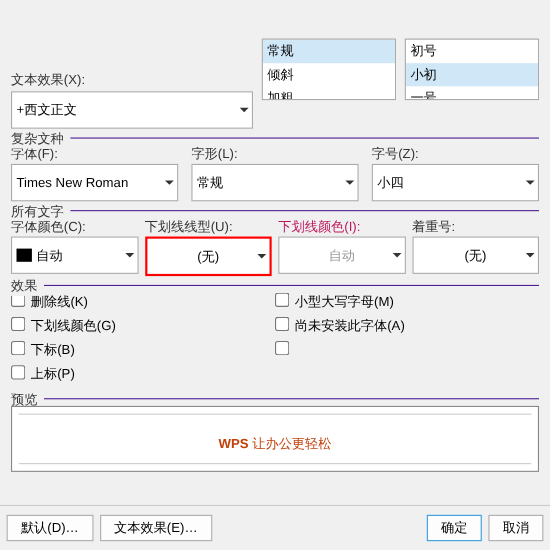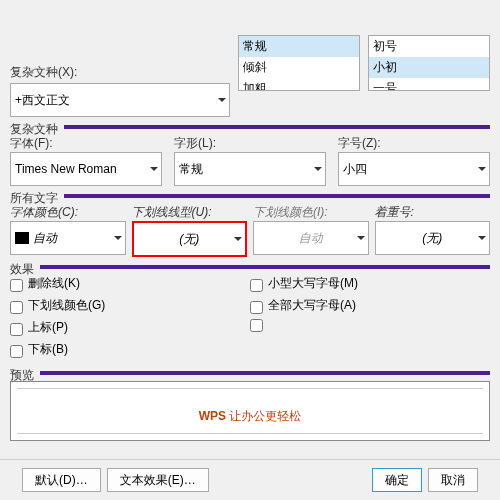--- a/index.html
+++ b/index.html
@@ -1,61 +1,61 @@
 <!DOCTYPE html>
 <html><head>
 <meta charset="utf-8">
 <style>
 * { box-sizing: border-box; margin: 0; padding: 0; font-family: "Microsoft YaHei", sans-serif; font-size: 12px; }
 body { background: #f0f0f0; width: 500px; height: 500px; overflow: hidden; }
 .dialog { background: #f0f0f0; padding: 8px 10px; }
 .row { display: flex; gap: 8px; margin-bottom: 4px; align-items: center; }
 .col { display: flex; flex-direction: column; flex: 1; }
 .lbl { color: #333; margin-bottom: 2px; }
-.lbl.disabled { color: #737373; }
+.lbl.disabled { color: #be185d; }
 .combo { display: flex; align-items: center; background: #fff; border: 1px solid #aaa; height: 34px; padding: 16px 4px; position: relative; }
 .combo .arrow { position: absolute; right: 3px; top: 50%; transform: translateY(-50%); width: 0; height: 0; border-left: 4px solid transparent; border-right: 4px solid transparent; border-top: 4px solid #333; }
 .combo.color { background: #fff; }
 .colorbox { width: 14px; height: 12px; background: #000; margin-right: 4px; }
 .listbox { background: #fff; border: 1px solid #aaa; height: 56px; overflow-y: scroll; }
 .listbox .item { padding: 2px 4px; }
 .listbox .item.sel { background: #d0e7f7; }
-.section { border-top: 4px solid #4c1d95; margin-top: 8px; padding-top: 6px; position: relative; }
+.section { border-top: 1px solid #4c1d95; margin-top: 8px; padding-top: 6px; position: relative; }
 .section-title { position: absolute; top: -8px; left: 0; background: #f0f0f0; padding-right: 6px; color: #333; }
 .grid3 { display: flex; gap: 12px; }
 .grid3 > div { flex: 1; }
 .grid4 { display: flex; gap: 6px; }
-.grid4 > div { flex: 1; font-style: italic; }
-.chk { display: flex; align-items: flex-end; gap: 5px; margin-bottom: 5px; }
+.grid4 > div { flex: 1; }
+.chk { display: flex; align-items: flex-start; gap: 5px; margin-bottom: 5px; }
 .chk input { width: 13px; height: 13px; }
 .effects { display: flex; }
 .effects .ecol { flex: 1; }
 .preview-box { border: 1px solid #888; background: #fff; height: 60px; display: flex; align-items: center; justify-content: center; margin-bottom: 4px; position: relative; }
 .preview-box::before, .preview-box::after { content: ''; position: absolute; left: 6px; right: 6px; height: 1px; background: #ccc; }
 .preview-box::before { top: 6px; }
 .preview-box::after { bottom: 6px; }
 .preview-text { font-family: "SimSun", serif; font-size: 28px; color: #c2410c; }
 .preview-text .bold { font-weight: bold; }
 .note { color: #555; font-size: 11px; }
-.footer { position: absolute; bottom: 0; left: 0; right: 0; padding: 8px 22px; border-top: 1px solid #ccc; background: #f0f0f0; display: flex; gap: 6px; }
+.footer { position: absolute; bottom: 0; left: 0; right: 0; padding: 8px 6px; border-top: 1px solid #ccc; background: #f0f0f0; display: flex; gap: 6px; }
 .footer .spacer { flex: 1; }
 .btn { background: #fdfdfd; border: 1px solid #aaa; padding: 3px 12px; height: 24px; cursor: pointer; }
 .btn.primary { border: 1px solid #3399dd; }
 .redbox { border: 2px solid #ff0000 !important; }
 .disabled { color: #999; }
 </style>
 </head>
 <body>
 
 <div class="dialog">
 
   <div class="row">
     <div class="col" style="flex:1.8">
       <div style="height:56px"></div>
-      <span class="lbl">复杂文种(X):</span>
+      <span class="lbl">文本效果(X):</span>
       <div class="combo">
         <span>+西文正文</span>
         <span class="arrow"></span>
       </div>
     </div>
     <div class="col" style="flex:1">
       <div class="listbox">
         <div class="item sel">常规</div>
         <div class="item">倾斜</div>
         <div class="item">加粗</div>
@@ -139,35 +139,35 @@
         <label class="chk">
             <input type="checkbox" style="">
             <span>删除线(K)</span>
           </label>
         <label class="chk">
             <input type="checkbox" style="">
             <span>下划线颜色(G)</span>
           </label>
         <label class="chk">
             <input type="checkbox" style="">
-            <span>上标(P)</span>
+            <span>下标(B)</span>
           </label>
         <label class="chk">
             <input type="checkbox" style="">
-            <span>下标(B)</span>
+            <span>上标(P)</span>
           </label>
       </div>
       <div class="ecol">
         <label class="chk">
             <input type="checkbox" style="">
             <span>小型大写字母(M)</span>
           </label>
         <label class="chk">
             <input type="checkbox" style="">
-            <span>全部大写字母(A)</span>
+            <span>尚未安装此字体(A)</span>
           </label>
         <label class="chk">
             <input type="checkbox" style="">
           </label>
       </div>
     </div>
   </div>
 
   <div class="section">
     <span class="section-title">预览</span>

